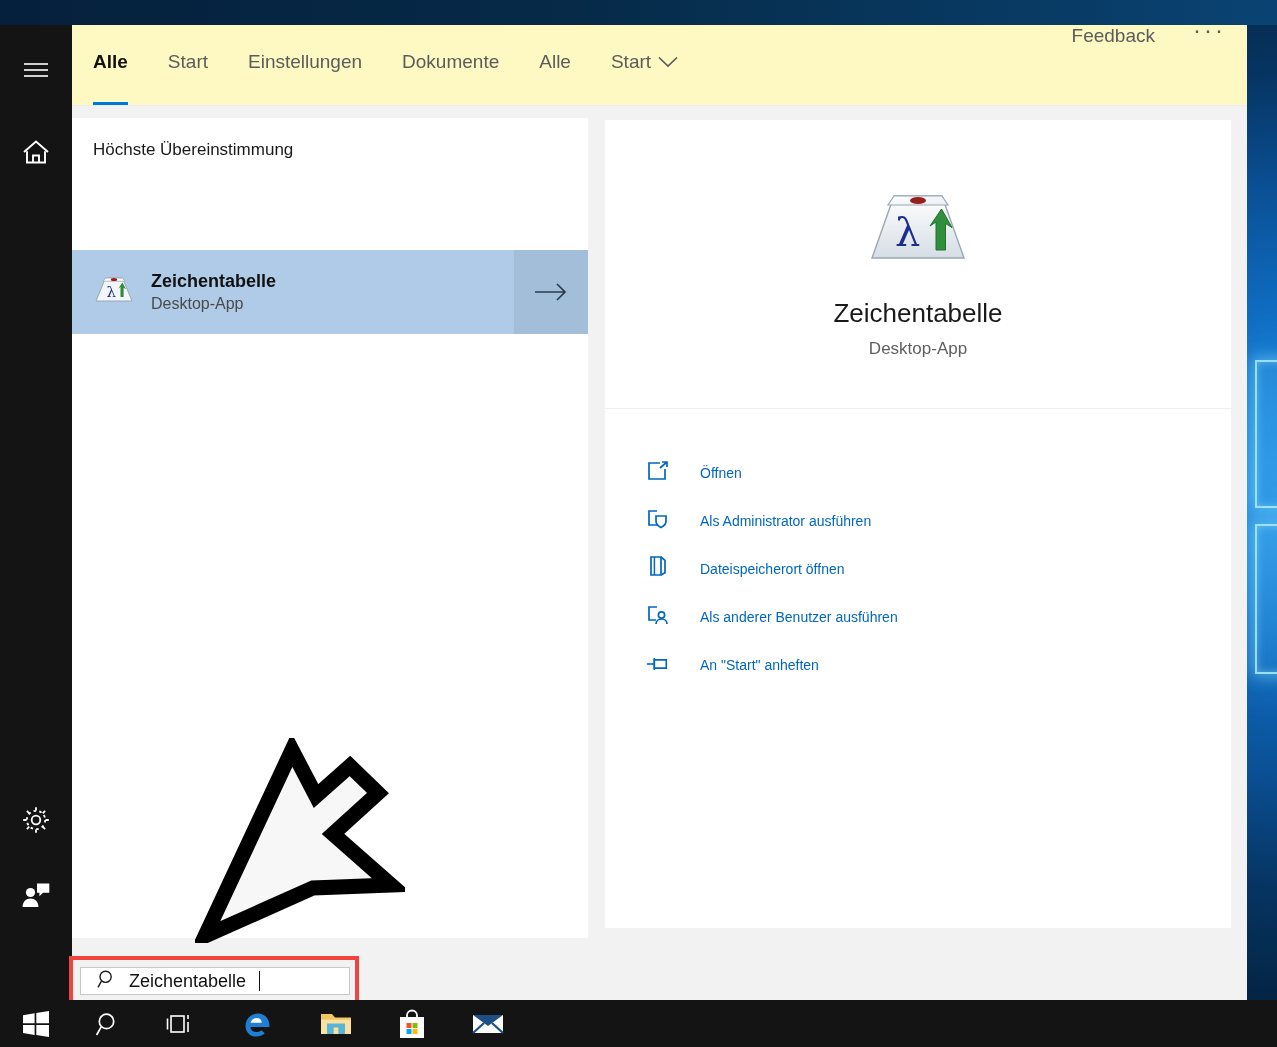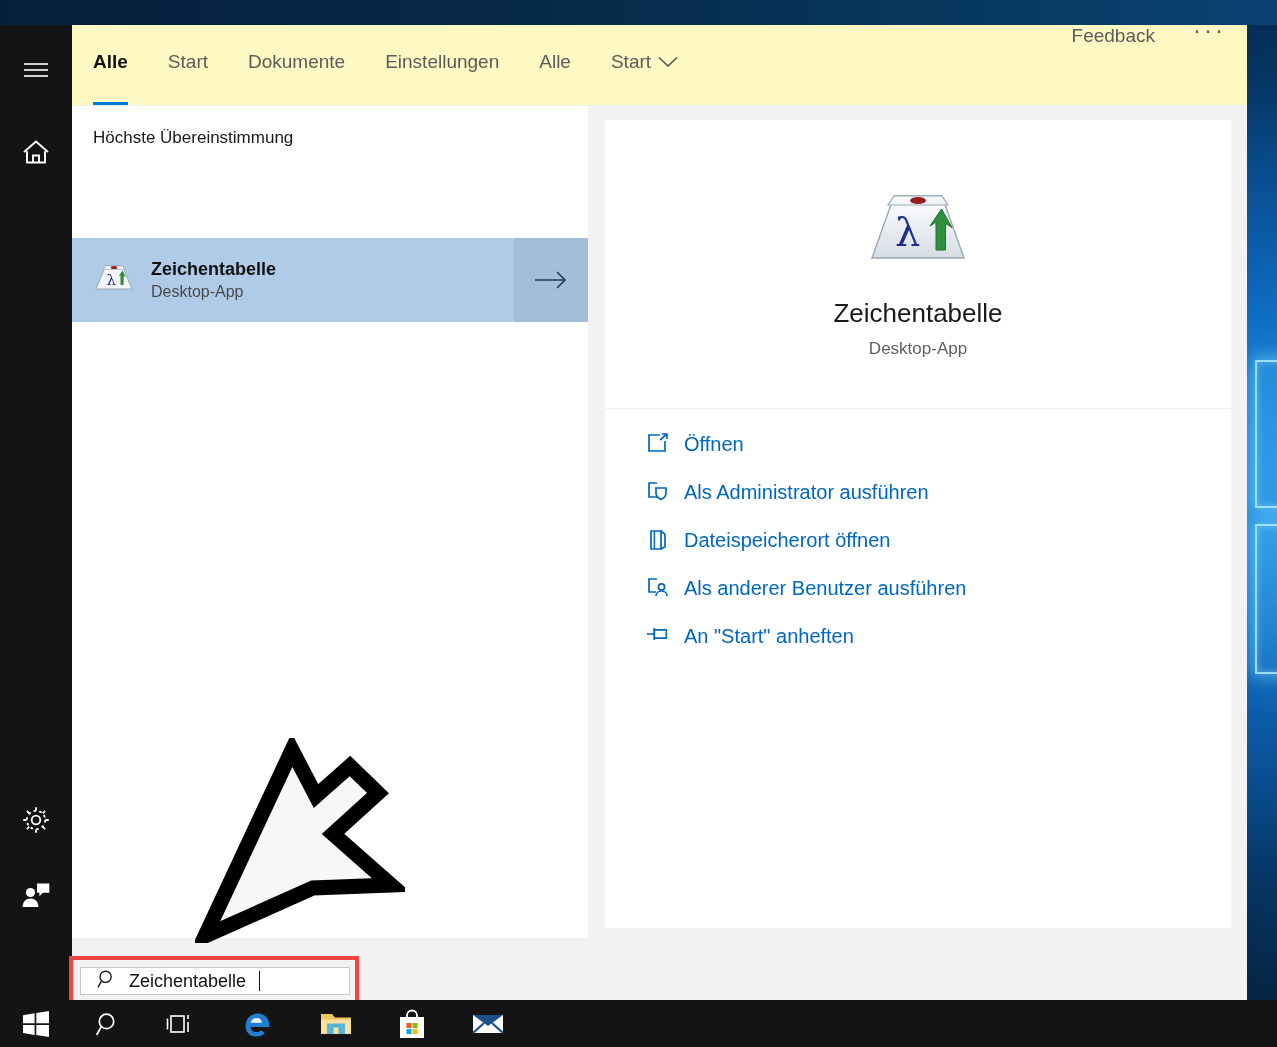--- a/index.html
+++ b/index.html
@@ -95,21 +95,21 @@
     margin-left: auto; display: flex; 
     padding-right: 21px; gap: 38px;
   }
   #feedback-link { font-size: 19px; color: #5c5c5c; }
   #more-menu { font-size: 24px; color: #5c5c5c; letter-spacing: 3px; line-height: 10px; }
 
   
   #body-split { position: relative; height: 832px; background: #f2f2f2; }
 
   #results {
-    position: absolute; left: 0; top: 0; width: 516px; height: 832px;
+    position: absolute; left: 0; top: 12px; width: 516px; height: 832px;
     background: #ffffff;
   }
   #results-heading {
     font-size: 17px; color: #1a1a1a;
     padding: 22px 0 0 21px;
   }
   #top-hit {
     position: absolute; left: 0; top: 132px; width: 516px; height: 84px;
     display: flex; align-items: stretch;
     background: #afcbe8;
@@ -133,22 +133,22 @@
   #preview-hero {
     height: 289px;
     display: flex; flex-direction: column; align-items: center;
     justify-content: flex-start; padding-top: 62px;
     border-bottom: 1px solid #efefef;
   }
   #preview-title { font-size: 26px; color: #1a1a1a; margin-top: 20px; }
   #preview-sub   { font-size: 17px; color: #5f5f5f; margin-top: 10px; }
   #actions { padding: 24px 0 0 41px; }
   .action {
-    display: flex; align-items: flex-start; gap: 14px;
-    height: 48px; color: #0067c0; font-size: 20px;
+    display: flex; align-items: flex-end; gap: 30px;
+    height: 48px; color: #0067c0; font-size: 14px;
   }
   .action .icon { width: 24px; display: flex; justify-content: center; }
 
   
   #searchbar-zone {
     position: absolute; left: 0; top: 913px; width: 1175px; height: 62px;
     background: #f2f2f2;
   }
   #search-highlight {
     position: absolute; left: -3px; top: 18px; width: 290px; height: 50px;
@@ -226,24 +226,24 @@
   <div id="panel">
 
     <div id="header">
       <div class="tab active" id="tab-alle">
         <span>Alle</span>
       </div>
       <div class="tab">
         <span>Start</span>
       </div>
       <div class="tab">
+        <span>Einstellungen</span>
+      </div>
+      <div class="tab">
         <span>Dokumente</span>
-      </div>
-      <div class="tab">
-        <span>Einstellungen</span>
       </div>
       <div class="tab">
         <span>Alle</span>
       </div>
       <div class="tab">
         <span>Start</span>
         <span>
           <svg width="20" height="12" viewBox="0 0 20 12" aria-hidden="true">
             <path d="M1 1.5 L10 10 L19 1.5" fill="none" stroke="#5c5c5c" stroke-width="1.7"></path>
           </svg>

